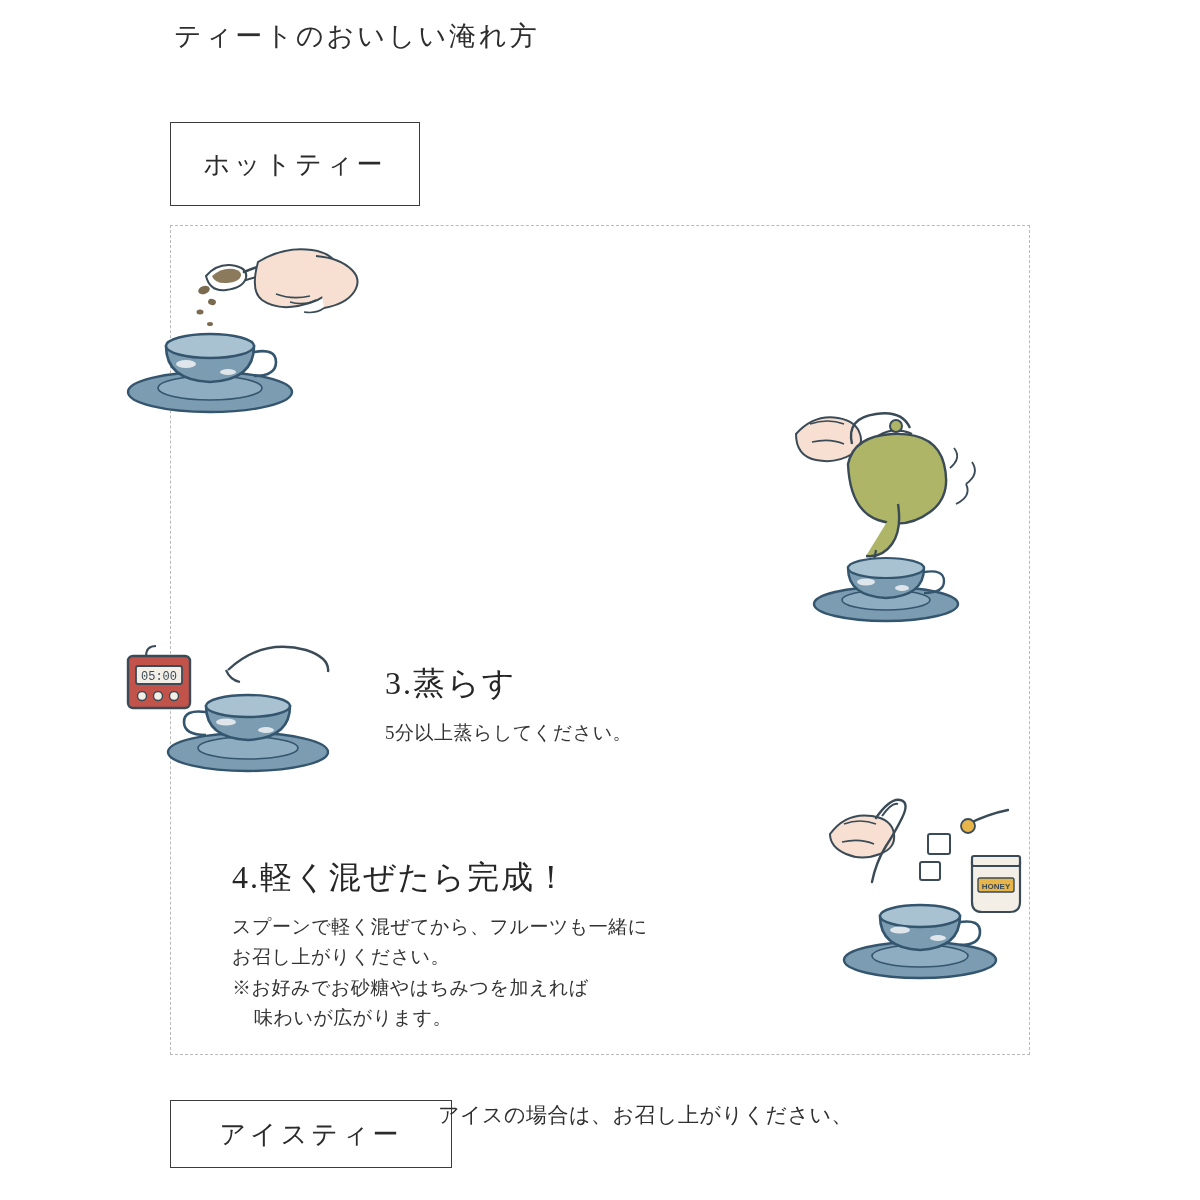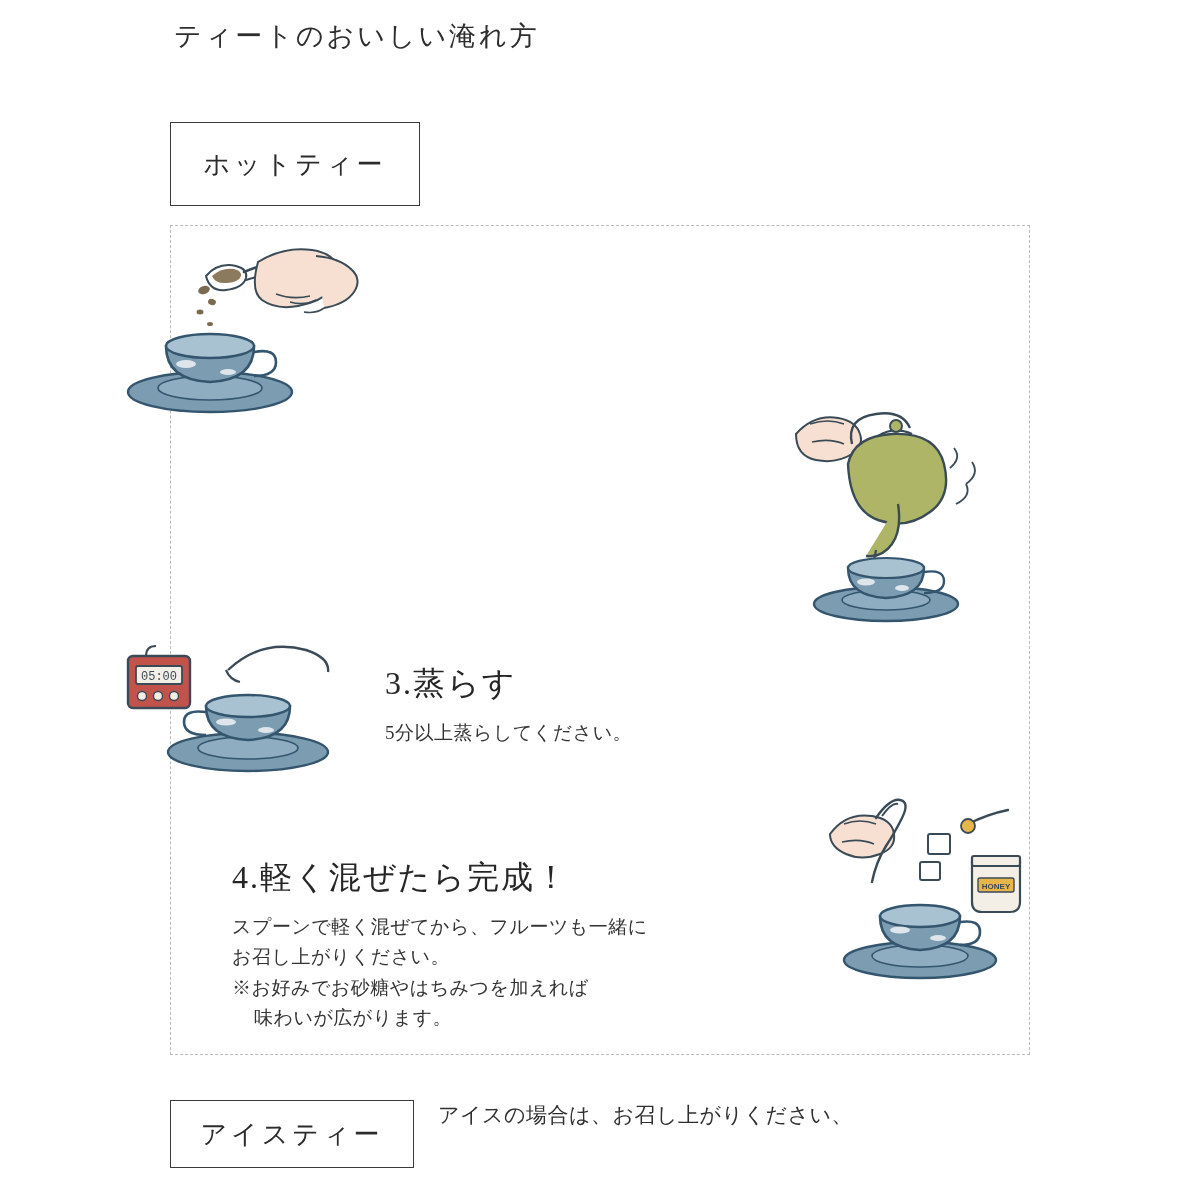--- a/index.html
+++ b/index.html
@@ -48,21 +48,21 @@
   }
   #hot-label-box {
     left: 170px;
     top: 122px;
     width: 250px;
     height: 84px;
   }
   #iced-label-box {
     left: 170px;
     top: 1100px;
-    width: 244px;
+    width: 282px;
     height: 68px;
   }
 
   
   .dashed-panel {
     position: absolute;
     left: 170px;
     top: 225px;
     width: 860px;
     height: 830px;

